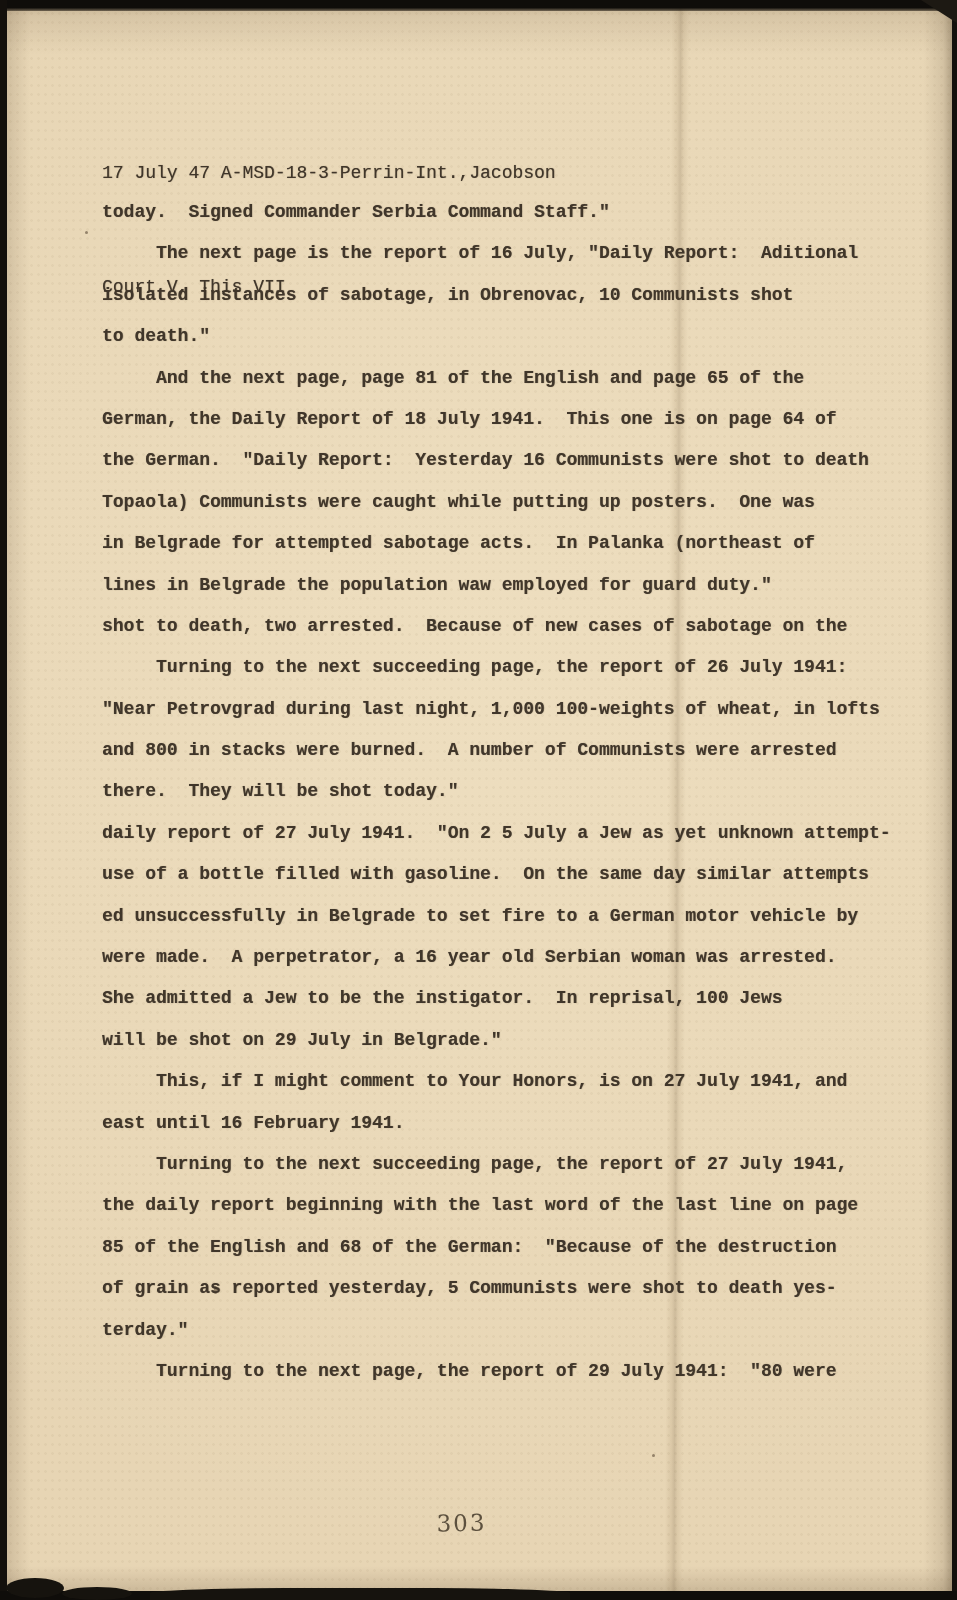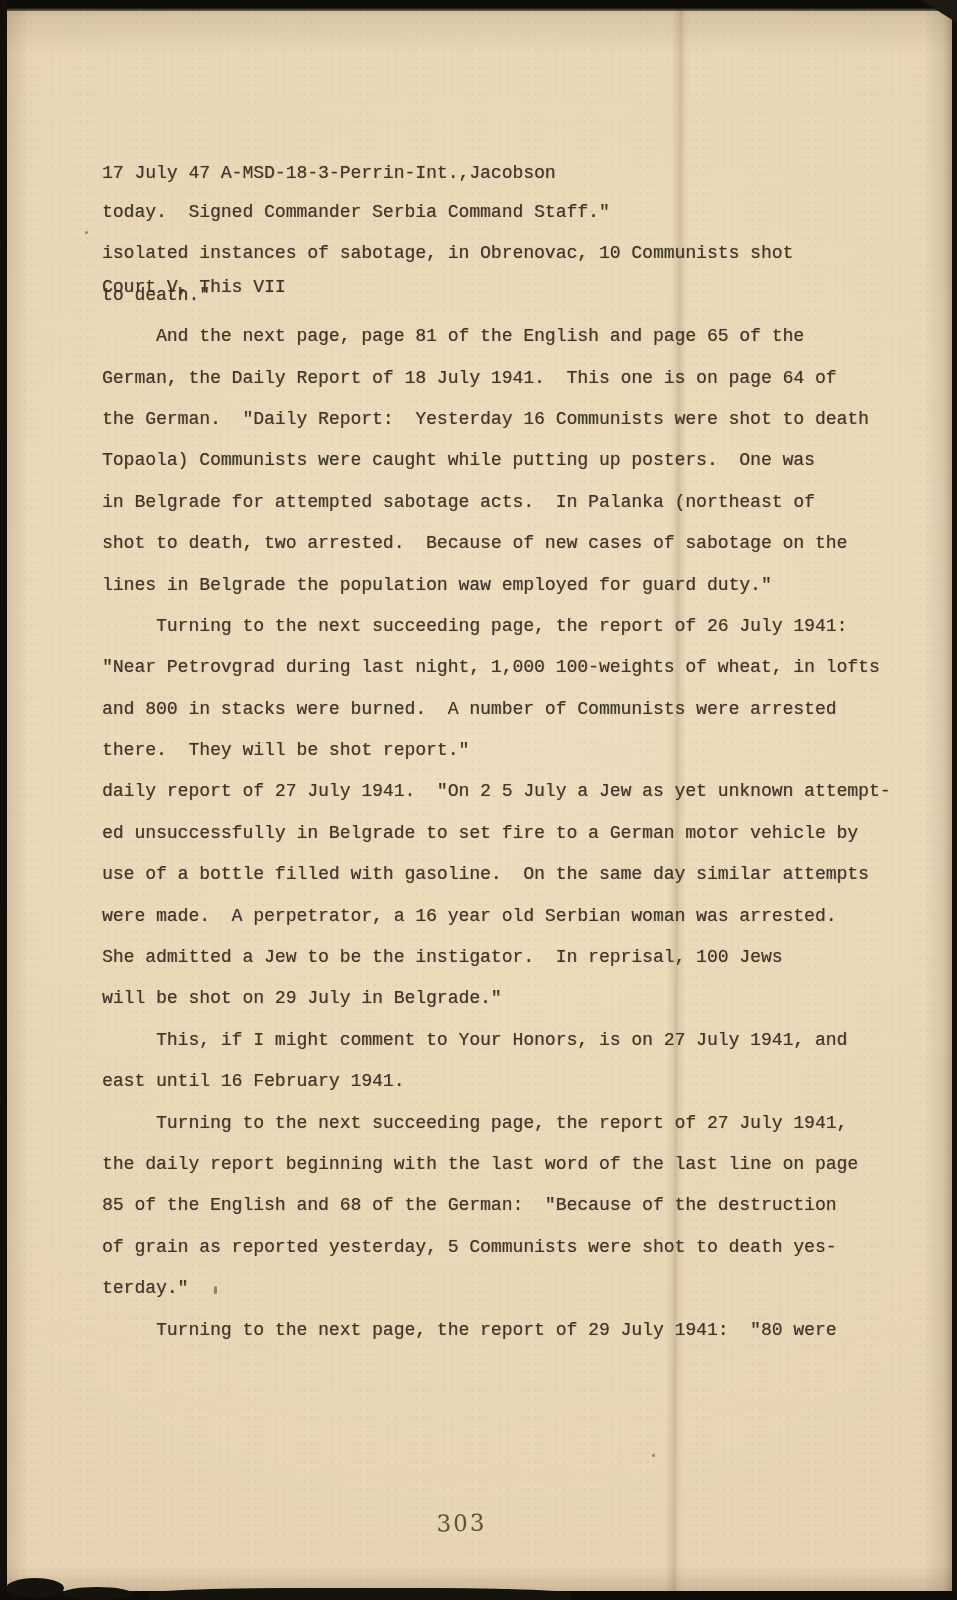--- a/index.html
+++ b/index.html
@@ -47,21 +47,21 @@
     position:absolute;top:0;right:0;width:0;height:0;
     border-left:36px solid transparent;border-top:23px solid #1d1913;
   }
   .speck{position:absolute;background:rgba(78,62,44,.55);border-radius:50%;}
   .speck-1{left:85px;top:231px;width:3px;height:3px;}
   .speck-2{left:214px;top:1286px;width:3px;height:8px;border-radius:2px;}
   .speck-3{left:652px;top:1454px;width:3px;height:3px;}
 
   .typed{color:var(--ink);text-shadow:.4px .4px .8px rgba(58,47,35,.55);}
   .header{position:absolute;left:102px;top:78px;font-size:18px;line-height:38px;white-space:pre;}
-  .body-text{position:absolute;left:102px;top:192px;font-size:18px;line-height:41.4px;}
+  .body-text{position:absolute;left:102px;top:192px;font-size:18px;line-height:41.4px;font-weight:bold;}
   .body-text .line{white-space:pre;height:41.4px;}
   .page-number{
     position:absolute;top:1510px;left:0;width:957px;text-align:center;
     font-family:"DejaVu Serif","Liberation Serif",serif;
     font-size:23px;color:rgba(78,66,50,.9);letter-spacing:2px;
     transform:translateX(-17px) rotate(-1deg);
   }
 </style>
 </head>
 <body>
@@ -83,36 +83,37 @@
   <div class="speck speck-2"></div>
   <div class="speck speck-3"></div>
 
   <div class="header typed">
     <div>17 July 47 A-MSD-18-3-Perrin-Int.,Jacobson</div>
     <div>Court V, This VII</div>
   </div>
 
   <div class="body-text typed" id="body-lines">
       <div class="line">today.  Signed Commander Serbia Command Staff."</div>
+      <div class="line">     The next page is the report of 16 July, "Daily Report:  Aditional</div>
       <div class="line">isolated instances of sabotage, in Obrenovac, 10 Communists shot</div>
       <div class="line">to death."</div>
       <div class="line">     And the next page, page 81 of the English and page 65 of the</div>
       <div class="line">German, the Daily Report of 18 July 1941.  This one is on page 64 of</div>
       <div class="line">the German.  "Daily Report:  Yesterday 16 Communists were shot to death</div>
       <div class="line">Topaola) Communists were caught while putting up posters.  One was</div>
       <div class="line">in Belgrade for attempted sabotage acts.  In Palanka (northeast of</div>
+      <div class="line">lines in Belgrade the population waw employed for guard duty."</div>
       <div class="line">shot to death, two arrested.  Because of new cases of sabotage on the</div>
-      <div class="line">lines in Belgrade the population waw employed for guard duty."</div>
       <div class="line">     Turning to the next succeeding page, the report of 26 July 1941:</div>
       <div class="line">"Near Petrovgrad during last night, 1,000 100-weights of wheat, in lofts</div>
       <div class="line">and 800 in stacks were burned.  A number of Communists were arrested</div>
-      <div class="line">there.  They will be shot report."</div>
+      <div class="line">there.  They will be shot today."</div>
       <div class="line">daily report of 27 July 1941.  "On 2 5 July a Jew as yet unknown attempt-</div>
+      <div class="line">use of a bottle filled with gasoline.  On the same day similar attempts</div>
       <div class="line">ed unsuccessfully in Belgrade to set fire to a German motor vehicle by</div>
-      <div class="line">use of a bottle filled with gasoline.  On the same day similar attempts</div>
       <div class="line">were made.  A perpetrator, a 16 year old Serbian woman was arrested.</div>
       <div class="line">She admitted a Jew to be the instigator.  In reprisal, 100 Jews</div>
       <div class="line">will be shot on 29 July in Belgrade."</div>
       <div class="line">     This, if I might comment to Your Honors, is on 27 July 1941, and</div>
       <div class="line">east until 16 February 1941.</div>
       <div class="line">     Turning to the next succeeding page, the report of 27 July 1941,</div>
       <div class="line">the daily report beginning with the last word of the last line on page</div>
       <div class="line">85 of the English and 68 of the German:  "Because of the destruction</div>
       <div class="line">of grain as reported yesterday, 5 Communists were shot to death yes-</div>
       <div class="line">terday."</div>

